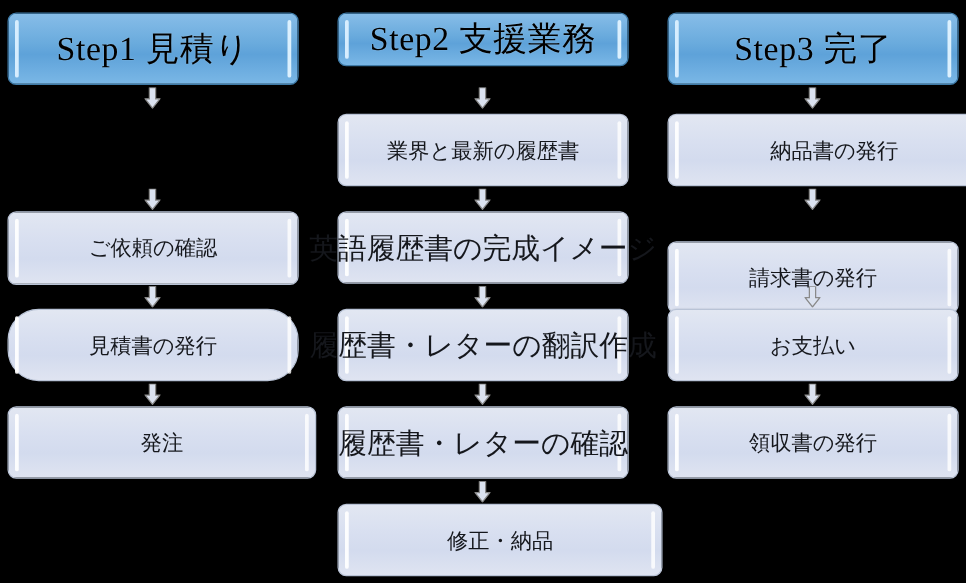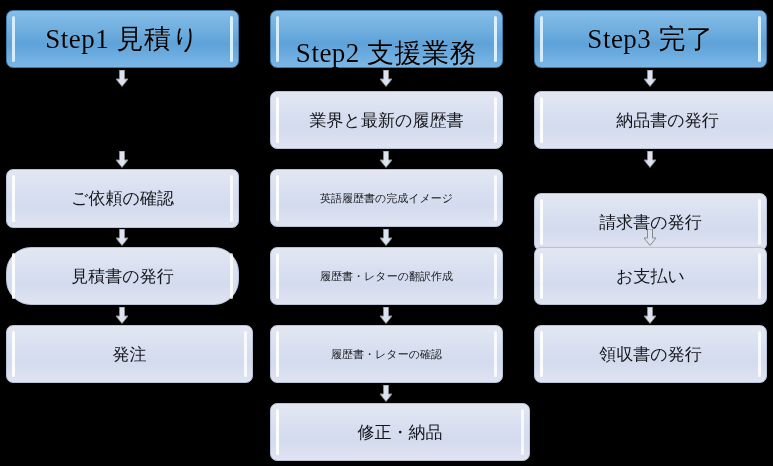--- a/index.html
+++ b/index.html
@@ -98,21 +98,21 @@
 
   .node .txt {
     position: relative;
     z-index: 2;
     line-height: 1;
     padding: 0 2px;
   }
 
   
   .node.step.overflow .txt {
-    font-size: 11px;
+    font-size: 23px;
   }
 
   
   .arrow {
     position: absolute;
     width: 13px;
     height: 17px;
     transform: translateX(-50%);
   }
   .arrow svg { display: block; }
@@ -161,21 +161,21 @@
       </svg>
     </div>
 
     <div class="node step" style="left:0; top:325px; width:247px; height:58px;">
       <span class="txt">発注</span>
     </div>
   </div>
 
   <div class="column" style="left:270px; width:233px;">
 
-    <div class="node header" style="left:0; top:10px; width:233px; height:58px;align-items:flex-end;">
+    <div class="node header" style="left:0; top:10px; width:233px; height:43px;">
       <span class="txt">Step2 支援業務</span>
     </div>
 
     <div class="arrow" style="left:116px; top:70px;">
       <svg width="13" height="17" viewBox="0 0 13 17">
         <polygon points="4,0 9,0 9,9 12.5,9 6.5,16.5 0.5,9 4,9" fill="#dbe2f0" stroke="#8a8a8a" stroke-width="1"></polygon>
       </svg>
     </div>
 
     <div class="node step" style="left:0; top:91px; width:233px; height:58px;">

